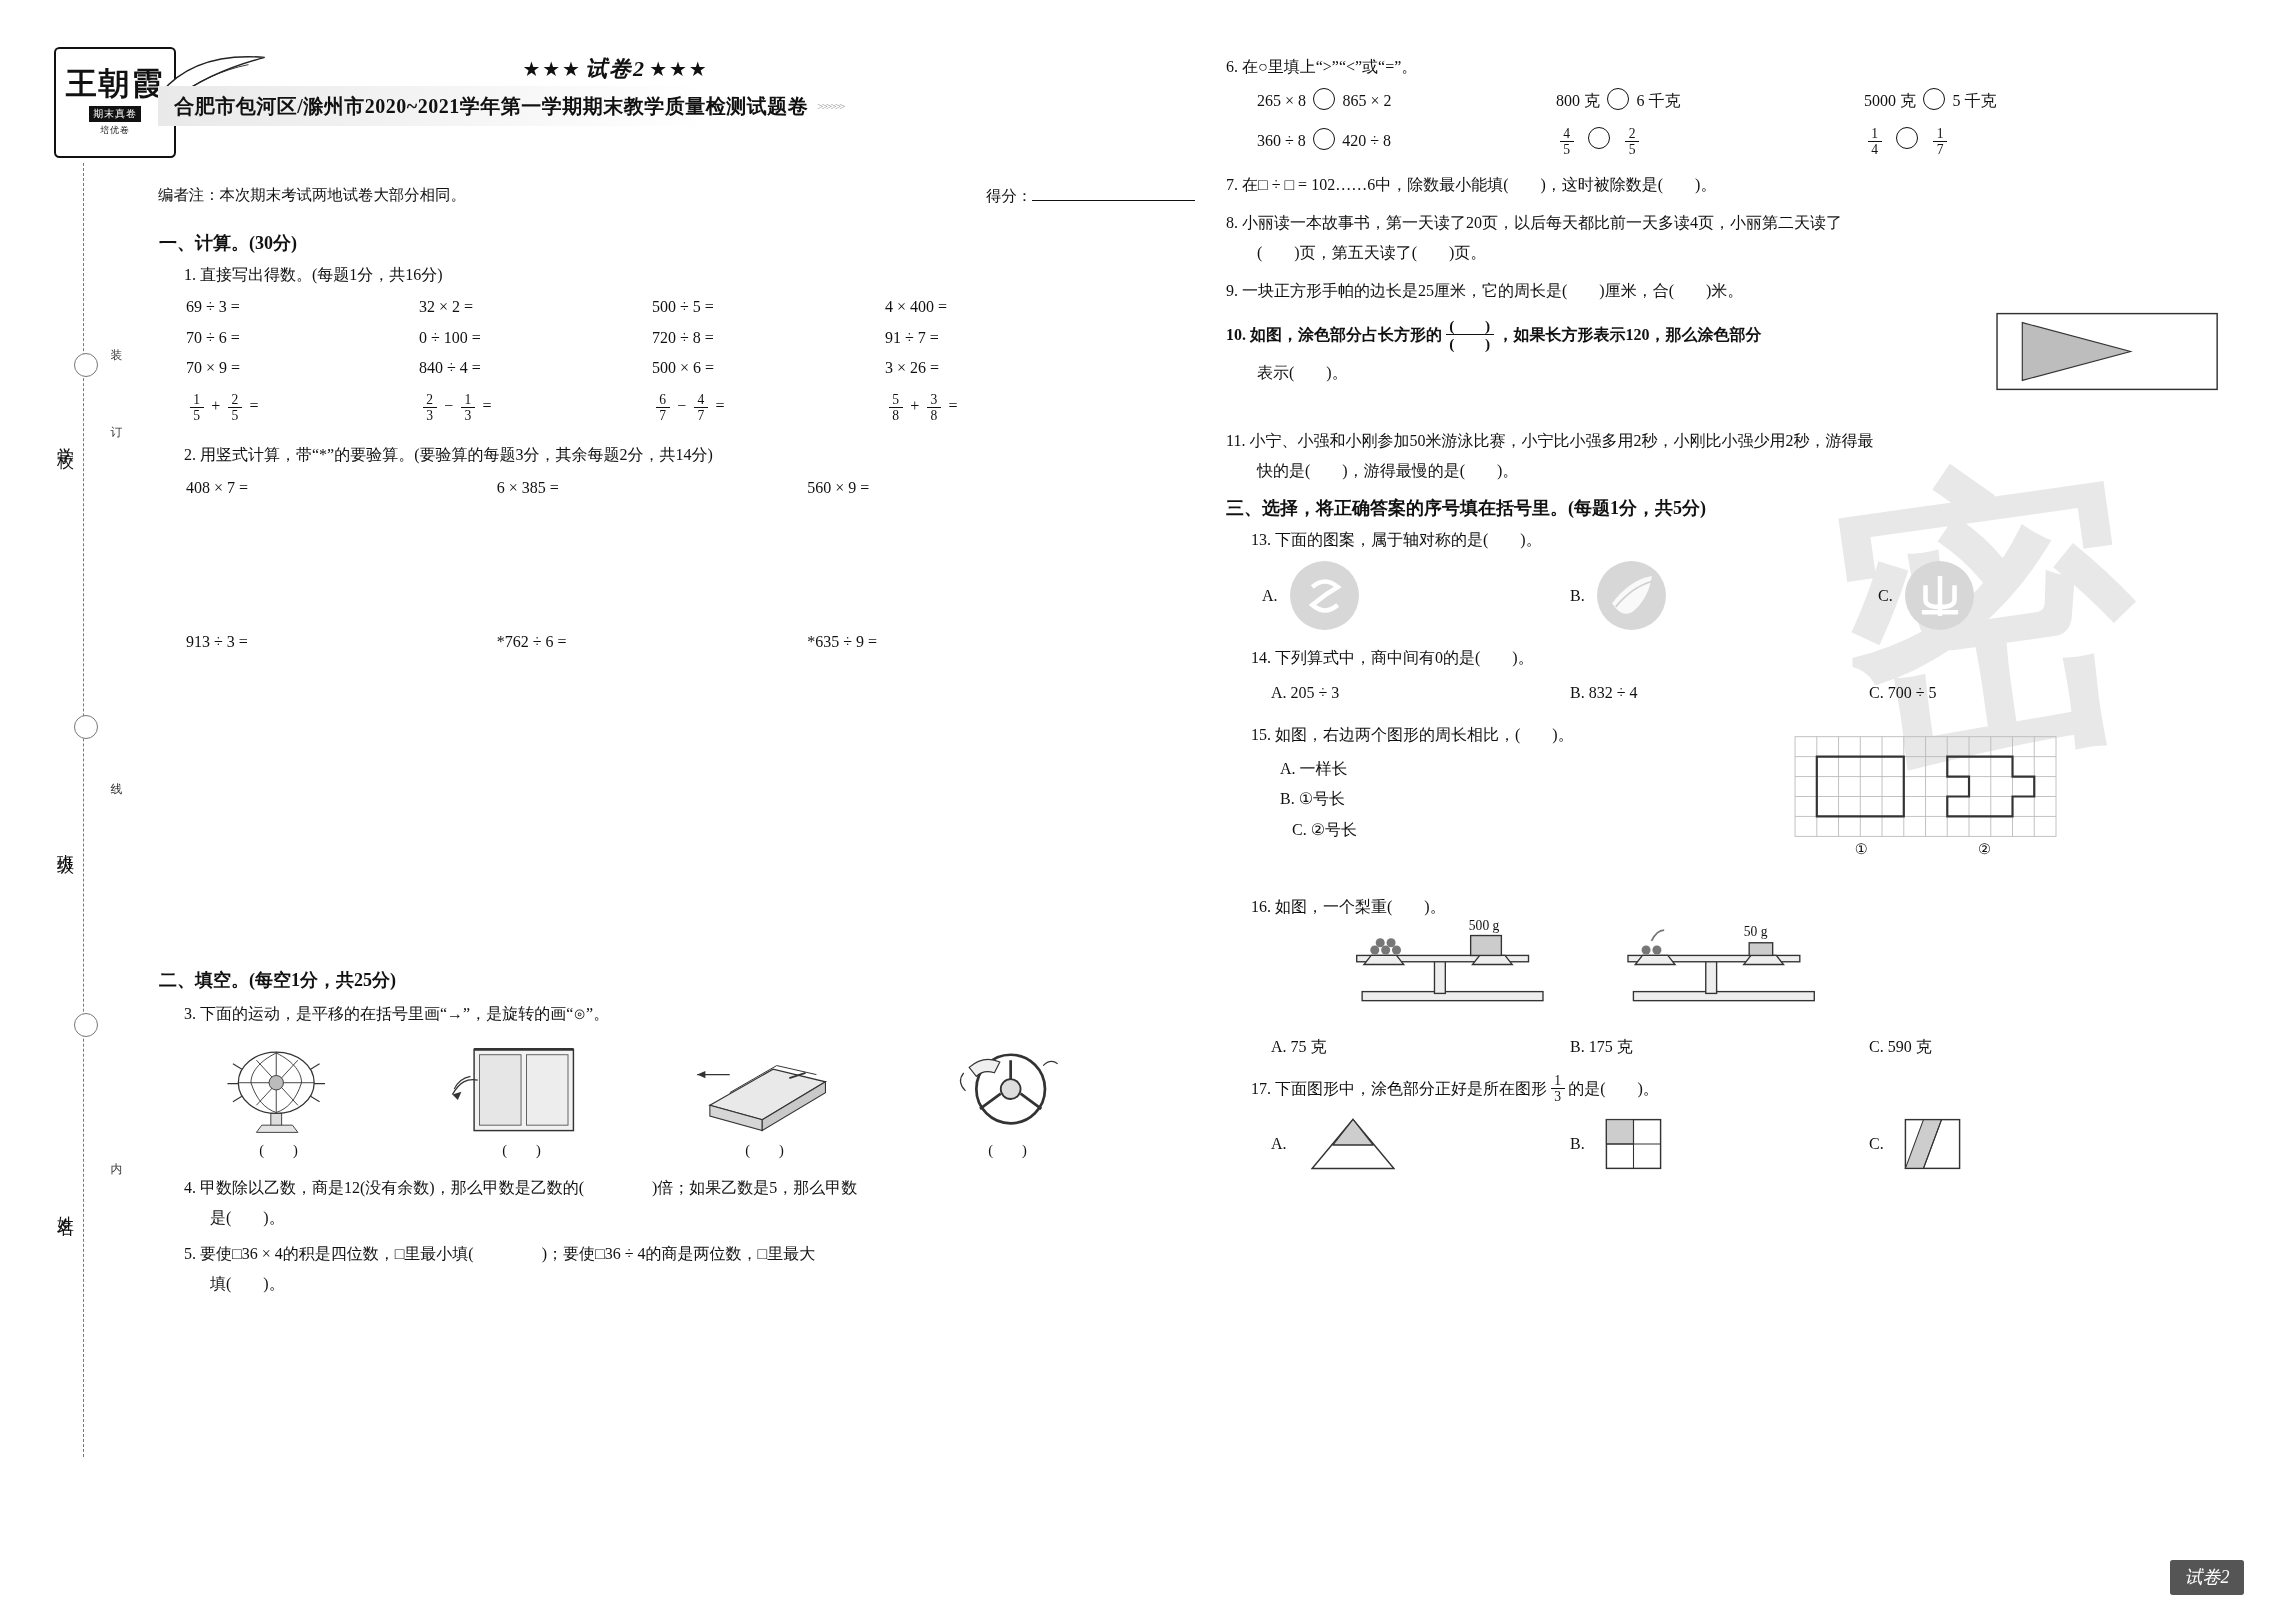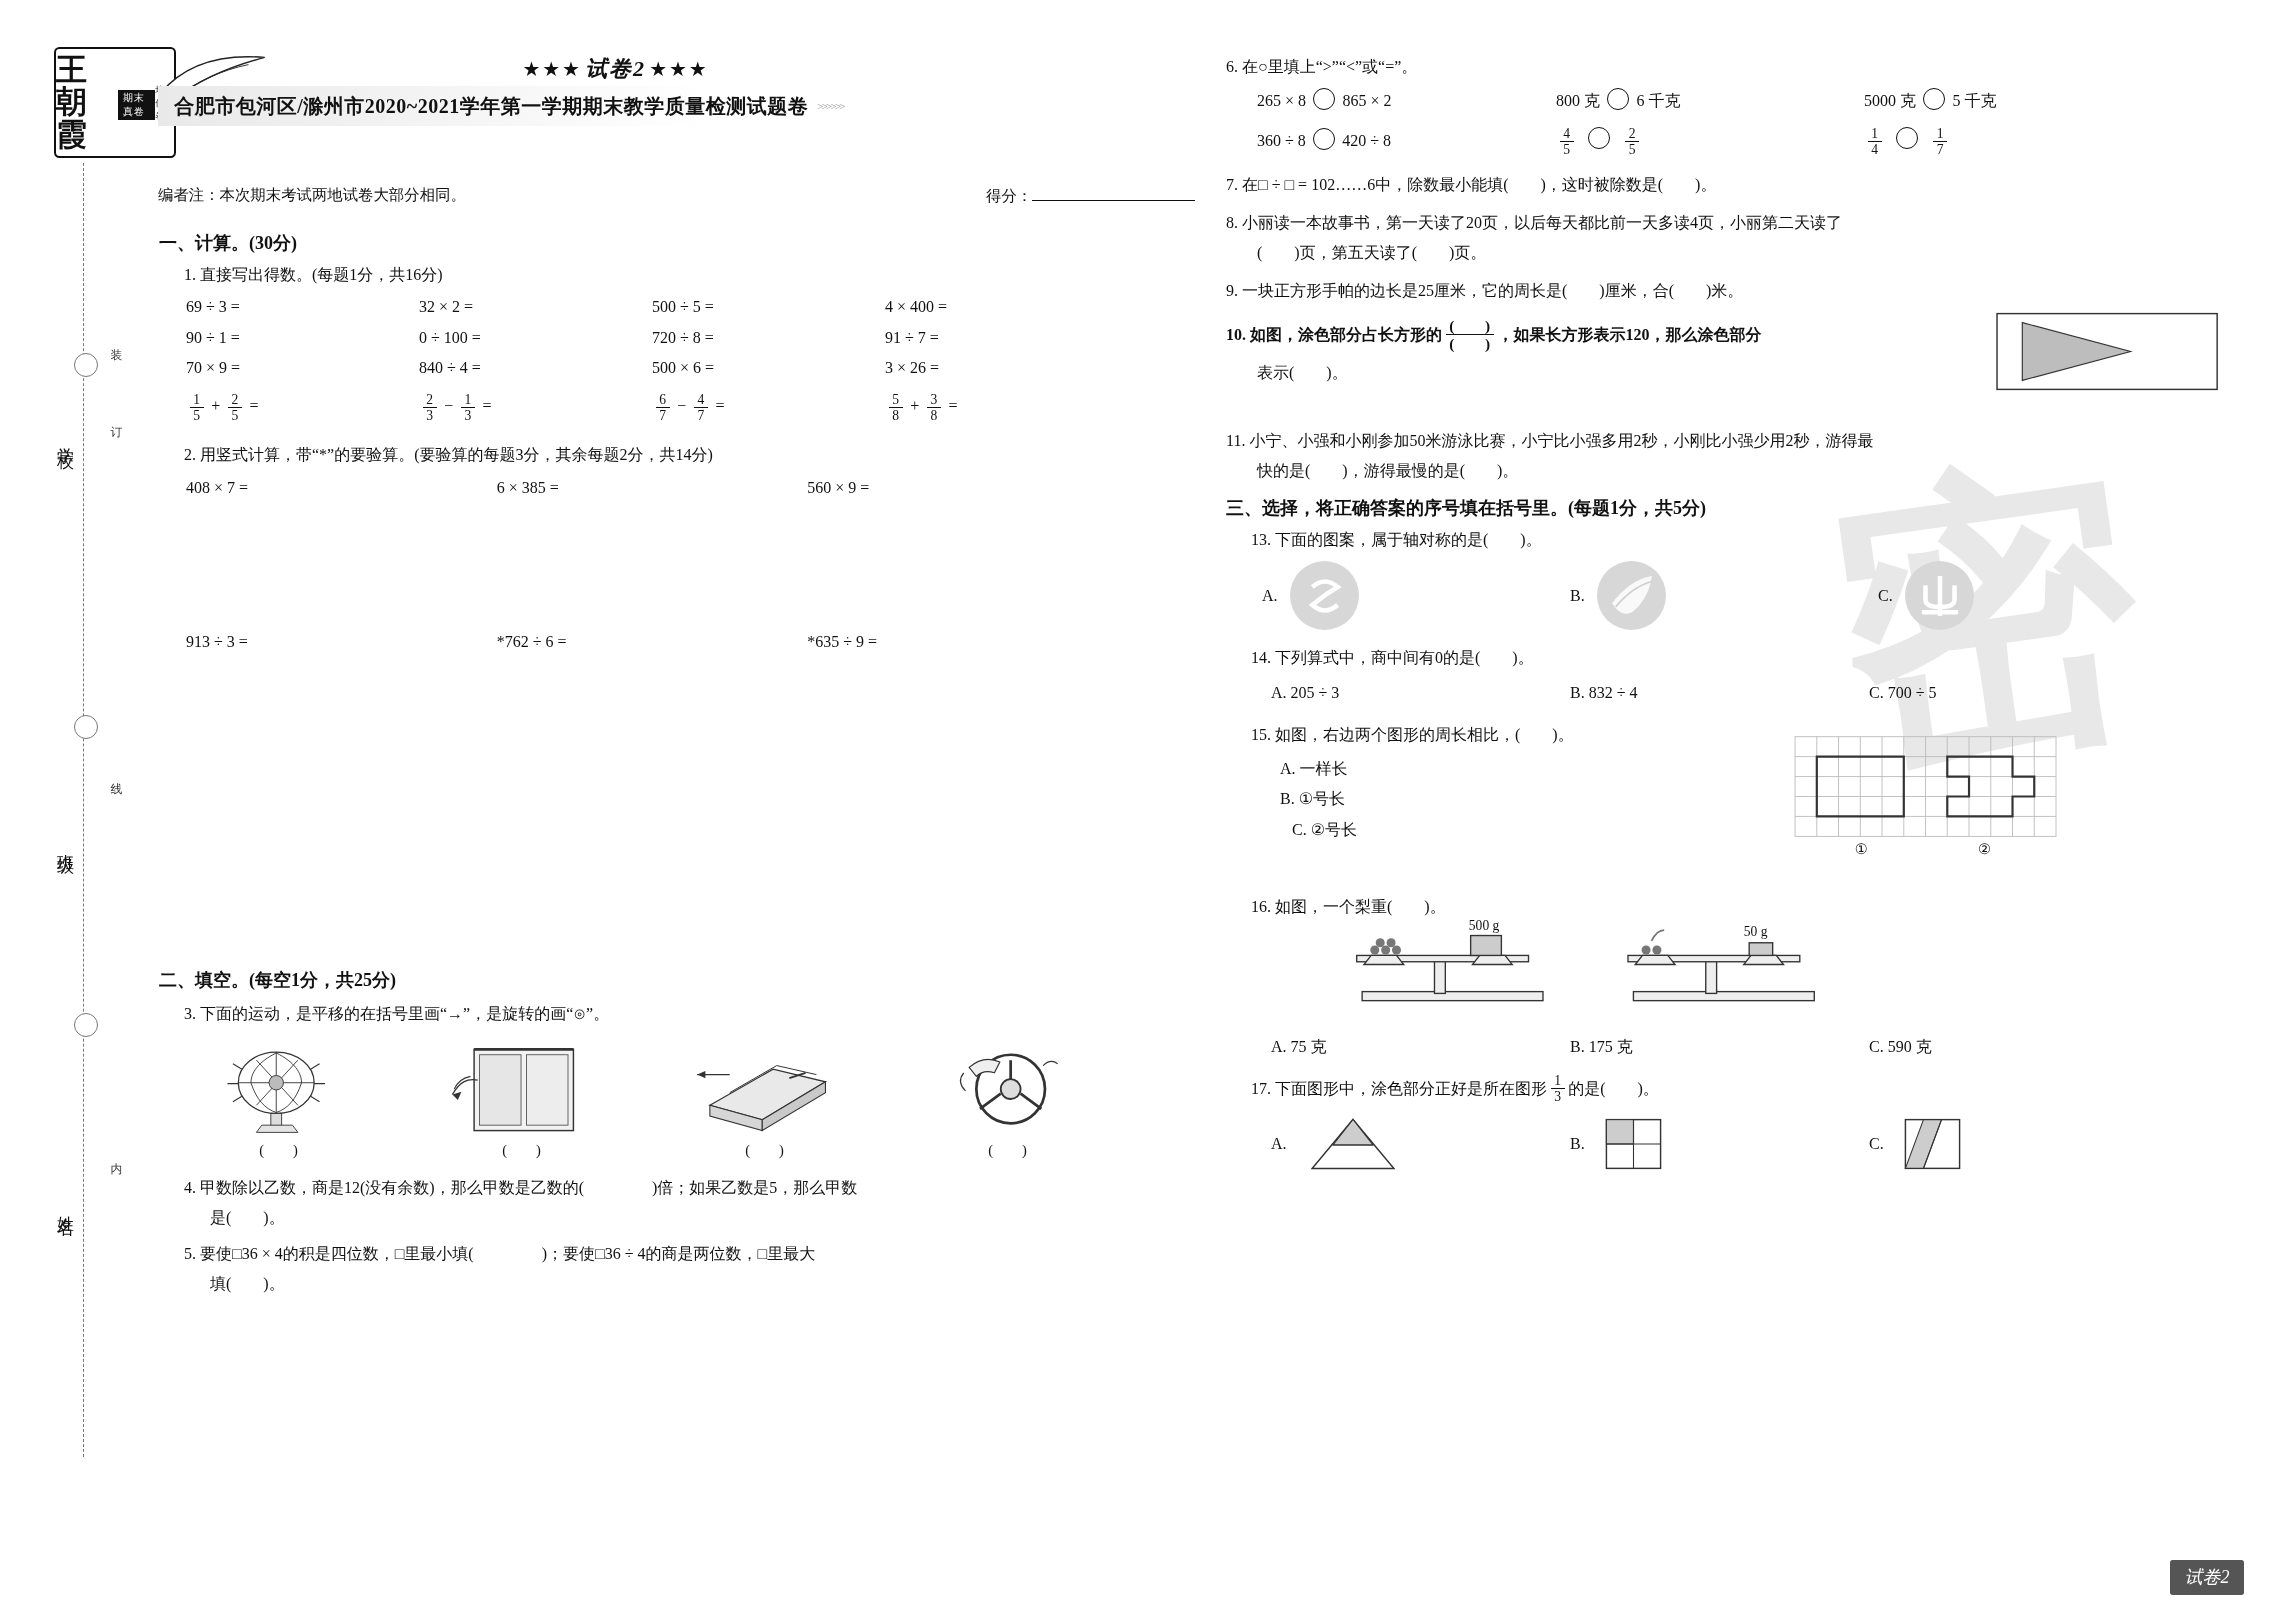--- a/index.html
+++ b/index.html
@@ -13,21 +13,21 @@
   }
   .page{position:absolute;inset:0;}
   .col{position:absolute;top:0;bottom:0;}
   .left{left:118px;width:1022px;}
   .right{left:1217px;width:1013px;}
 
   
   .logo{
     position:absolute;left:54px;top:47px;width:118px;height:107px;
     border:2.7px solid #111;border-radius:5.4px;background:#fff;
-    display:flex;align-items:center;justify-content:center;flex-direction:row;
+    display:flex;align-items:center;justify-content:center;flex-direction:column;
     box-shadow:0 0 0 1.8px #fff inset;
     overflow:hidden;
   }
   .logo .lg-main{font-size:31px;font-weight:bold;letter-spacing:1.8px;line-height:1.05;font-family:"Liberation Serif",serif;}
   .logo .lg-sub{font-size:10px;margin-top:5.4px;letter-spacing:0.9px;background:#111;color:#fff;padding:0.9px 4.5px;}
   .logo .lg-sub2{font-size:9px;margin-top:2.7px;letter-spacing:0.9px;}
 
   .ribbon{position:absolute;left:158px;top:52px;width:109px;height:54px;}
   .paper-title-row{position:absolute;left:299px;top:54px;width:633px;text-align:center;}
   .stars{font-size:20px;letter-spacing:1.8px;}
@@ -134,21 +134,21 @@
 
     <div style="position:absolute;top:231px;left:41px;width:959px;">
       <div class="sec-title">一、计算。(30分)</div>
       <div class="q indent">1. 直接写出得数。(每题1分，共16分)</div>
 
       <div class="calc-grid">
         <span>69 ÷ 3 =</span>
         <span>32 × 2 =</span>
         <span>500 ÷ 5 =</span>
         <span>4 × 400 =</span>
-        <span>90 ÷ 1 =</span>
+        <span>70 ÷ 6 =</span>
         <span>0 ÷ 100 =</span>
         <span>720 ÷ 8 =</span>
         <span>91 ÷ 7 =</span>
         <span>70 × 9 =</span>
         <span>840 ÷ 4 =</span>
         <span>500 × 6 =</span>
         <span>3 × 26 =</span>
       </div>
 
       <div class="calc-grid frows" style="margin-top:14.5px">

